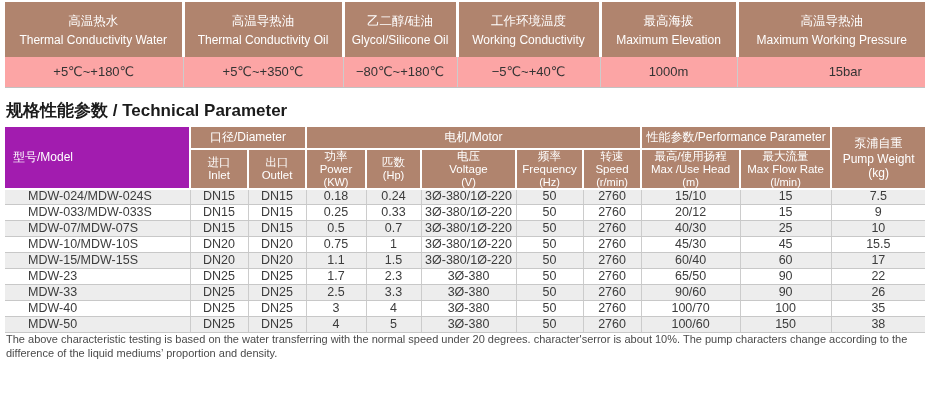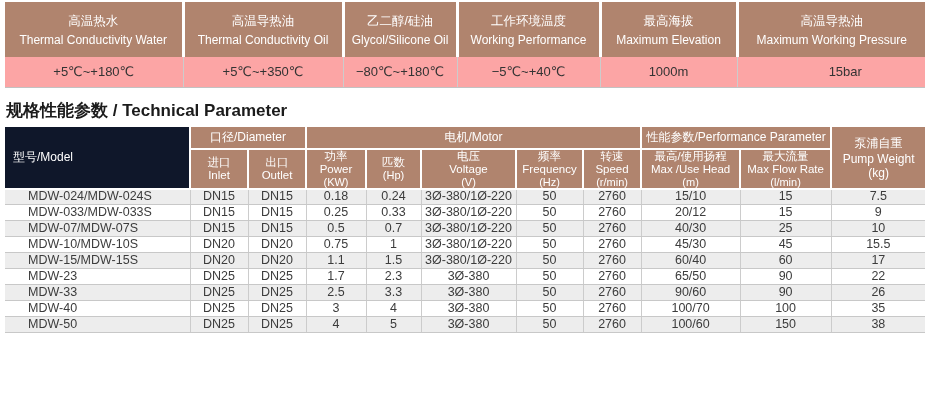--- a/index.html
+++ b/index.html
@@ -35,21 +35,21 @@
   }
   .wc-table td:last-child { border-right: none; padding-left: 29px; }
 
   
   .tp-table th {
     background: #b0846e; color: #ffffff; font-weight: normal;
     border-right: 2px solid #ffffff; border-bottom: 2px solid #ffffff;
     padding: 0 1px; text-align: center; vertical-align: middle;
   }
   .tp-table .model-th {
-    background: #0f172a; text-align: left; padding-left: 8px; font-size: 13px;
+    background: #a21caf; text-align: left; padding-left: 8px; font-size: 13px;
     border-right: 2px solid #ffffff;
   }
   .tp-table .last-col { border-right: none; }
   .tp-table .group-row th { height: 22px; font-size: 12px; }
   .tp-table .sub-row th { height: 37px; font-size: 11.5px; line-height: 1.12; }
   .tp-table .sub-row .u { font-size: 11px; }
 
   .tp-table td {
     height: 16px; text-align: center; font-size: 12.5px; color: #3c3c3c;
     border-right: 1px solid #cccccc; border-bottom: 1px solid #c8c8c8;
@@ -88,21 +88,21 @@
         <th>
           <div class="cn">高温导热油</div>
           <div class="en">Thermal Conductivity Oil</div>
         </th>
         <th>
           <div class="cn">乙二醇/硅油</div>
           <div class="en">Glycol/Silicone Oil</div>
         </th>
         <th>
           <div class="cn">工作环境温度</div>
-          <div class="en">Working Performance</div>
+          <div class="en">Working Conductivity</div>
         </th>
         <th>
           <div class="cn">最高海拔</div>
           <div class="en">Maximum Elevation</div>
         </th>
         <th class="last-col">
           <div class="cn">高温导热油</div>
           <div class="en">Maximum Working Pressure</div>
         </th>
       </tr>
@@ -306,14 +306,15 @@
           <td>3Ø-380</td>
           <td>50</td>
           <td>2760</td>
           <td>100/60</td>
           <td>150</td>
           <td>38</td>
         </tr>
       </tbody>
   </table>
 
+  <div class="note-en">The above characteristic testing is based on the water transferring with the normal speed under 20 degrees.  character'serror is about 10%. The pump characters change according to the difference of the liquid mediums’  proportion and density.</div>
 
 </div>
 
 </body></html>

